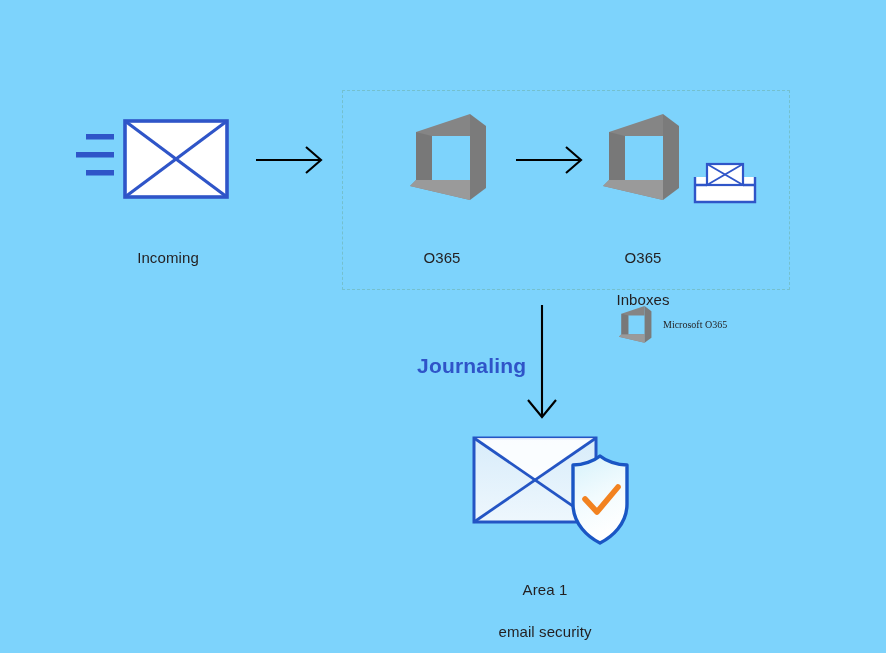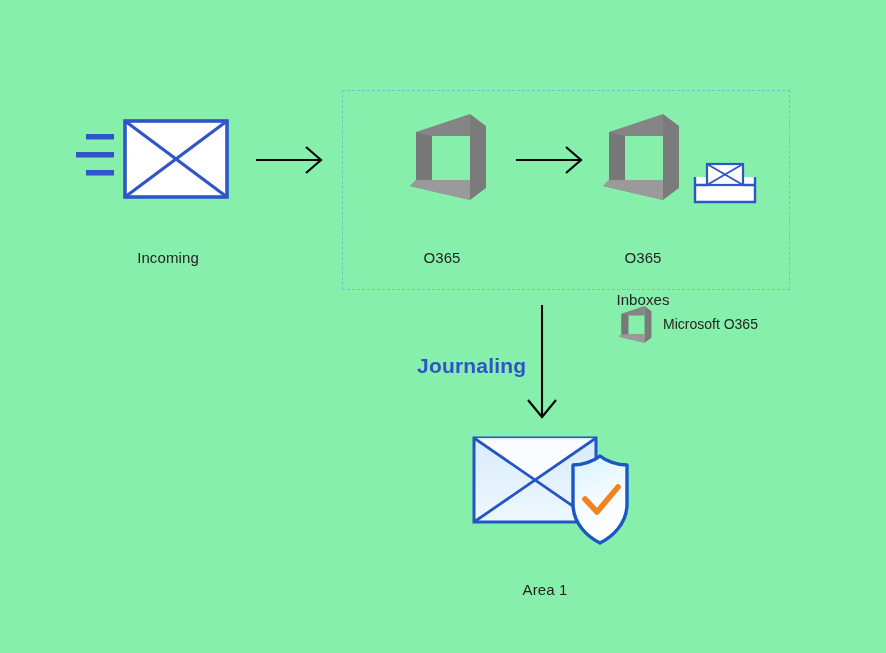--- a/index.html
+++ b/index.html
@@ -8,21 +8,21 @@
     padding: 0;
     background: #ffffff;
   }
   body {
     font-family: "Liberation Sans", sans-serif;
   }
   #diagram-canvas {
     position: relative;
     width: 886px;
     height: 653px;
-    background: #86efac;
+    background: #7dd3fc;
     overflow: hidden;
   }
   .node {
     position: absolute;
   }
   .caption {
     position: absolute;
     text-align: center;
     color: #231f20;
     font-family: "Liberation Sans", sans-serif;
@@ -48,22 +48,22 @@
   
   #legend {
     position: absolute;
     left: 618px;
     top: 303px;
     display: flex;
     align-items: center;
     gap: 9px;
   }
   #legend-label {
-    font-family: Liberation Sans, sans-serif;
-    font-size: 14px;
+    font-family: Liberation Serif, serif;
+    font-size: 10px;
     color: #231f20;
     white-space: nowrap;
   }
   
   #journaling-label {
     position: absolute;
     left: 417px;
     top: 354px;
     font-family: "Liberation Sans", sans-serif;
     font-size: 21px;
@@ -194,15 +194,16 @@
       <path d="M4 6 L126 90" fill="none" stroke="#2455c4" stroke-width="2.8"></path>
       <path d="M126 6 L4 90" fill="none" stroke="#2455c4" stroke-width="2.8"></path>
 
       <path d="M103 33 C113 33 124 29 130 24 C136 29 147 33 157 33 L157 72 C157 92 142 105 130 111 C118 105 103 92 103 72 Z" fill="url(#shieldGrad)" stroke="#1a56c4" stroke-width="3.4" stroke-linejoin="round"></path>
 
       <path d="M115 67 L127 80 L148 55" fill="none" stroke="#f28220" stroke-width="5.6" stroke-linecap="round" stroke-linejoin="round"></path>
     </svg>
   </div>
   <div class="caption" style="left:462px; top:558px; width:166px;">
     <span class="caption-line">Area 1</span>
+    <span class="caption-line">email security</span>
   </div>
 
 </div>
 
 </body></html>

